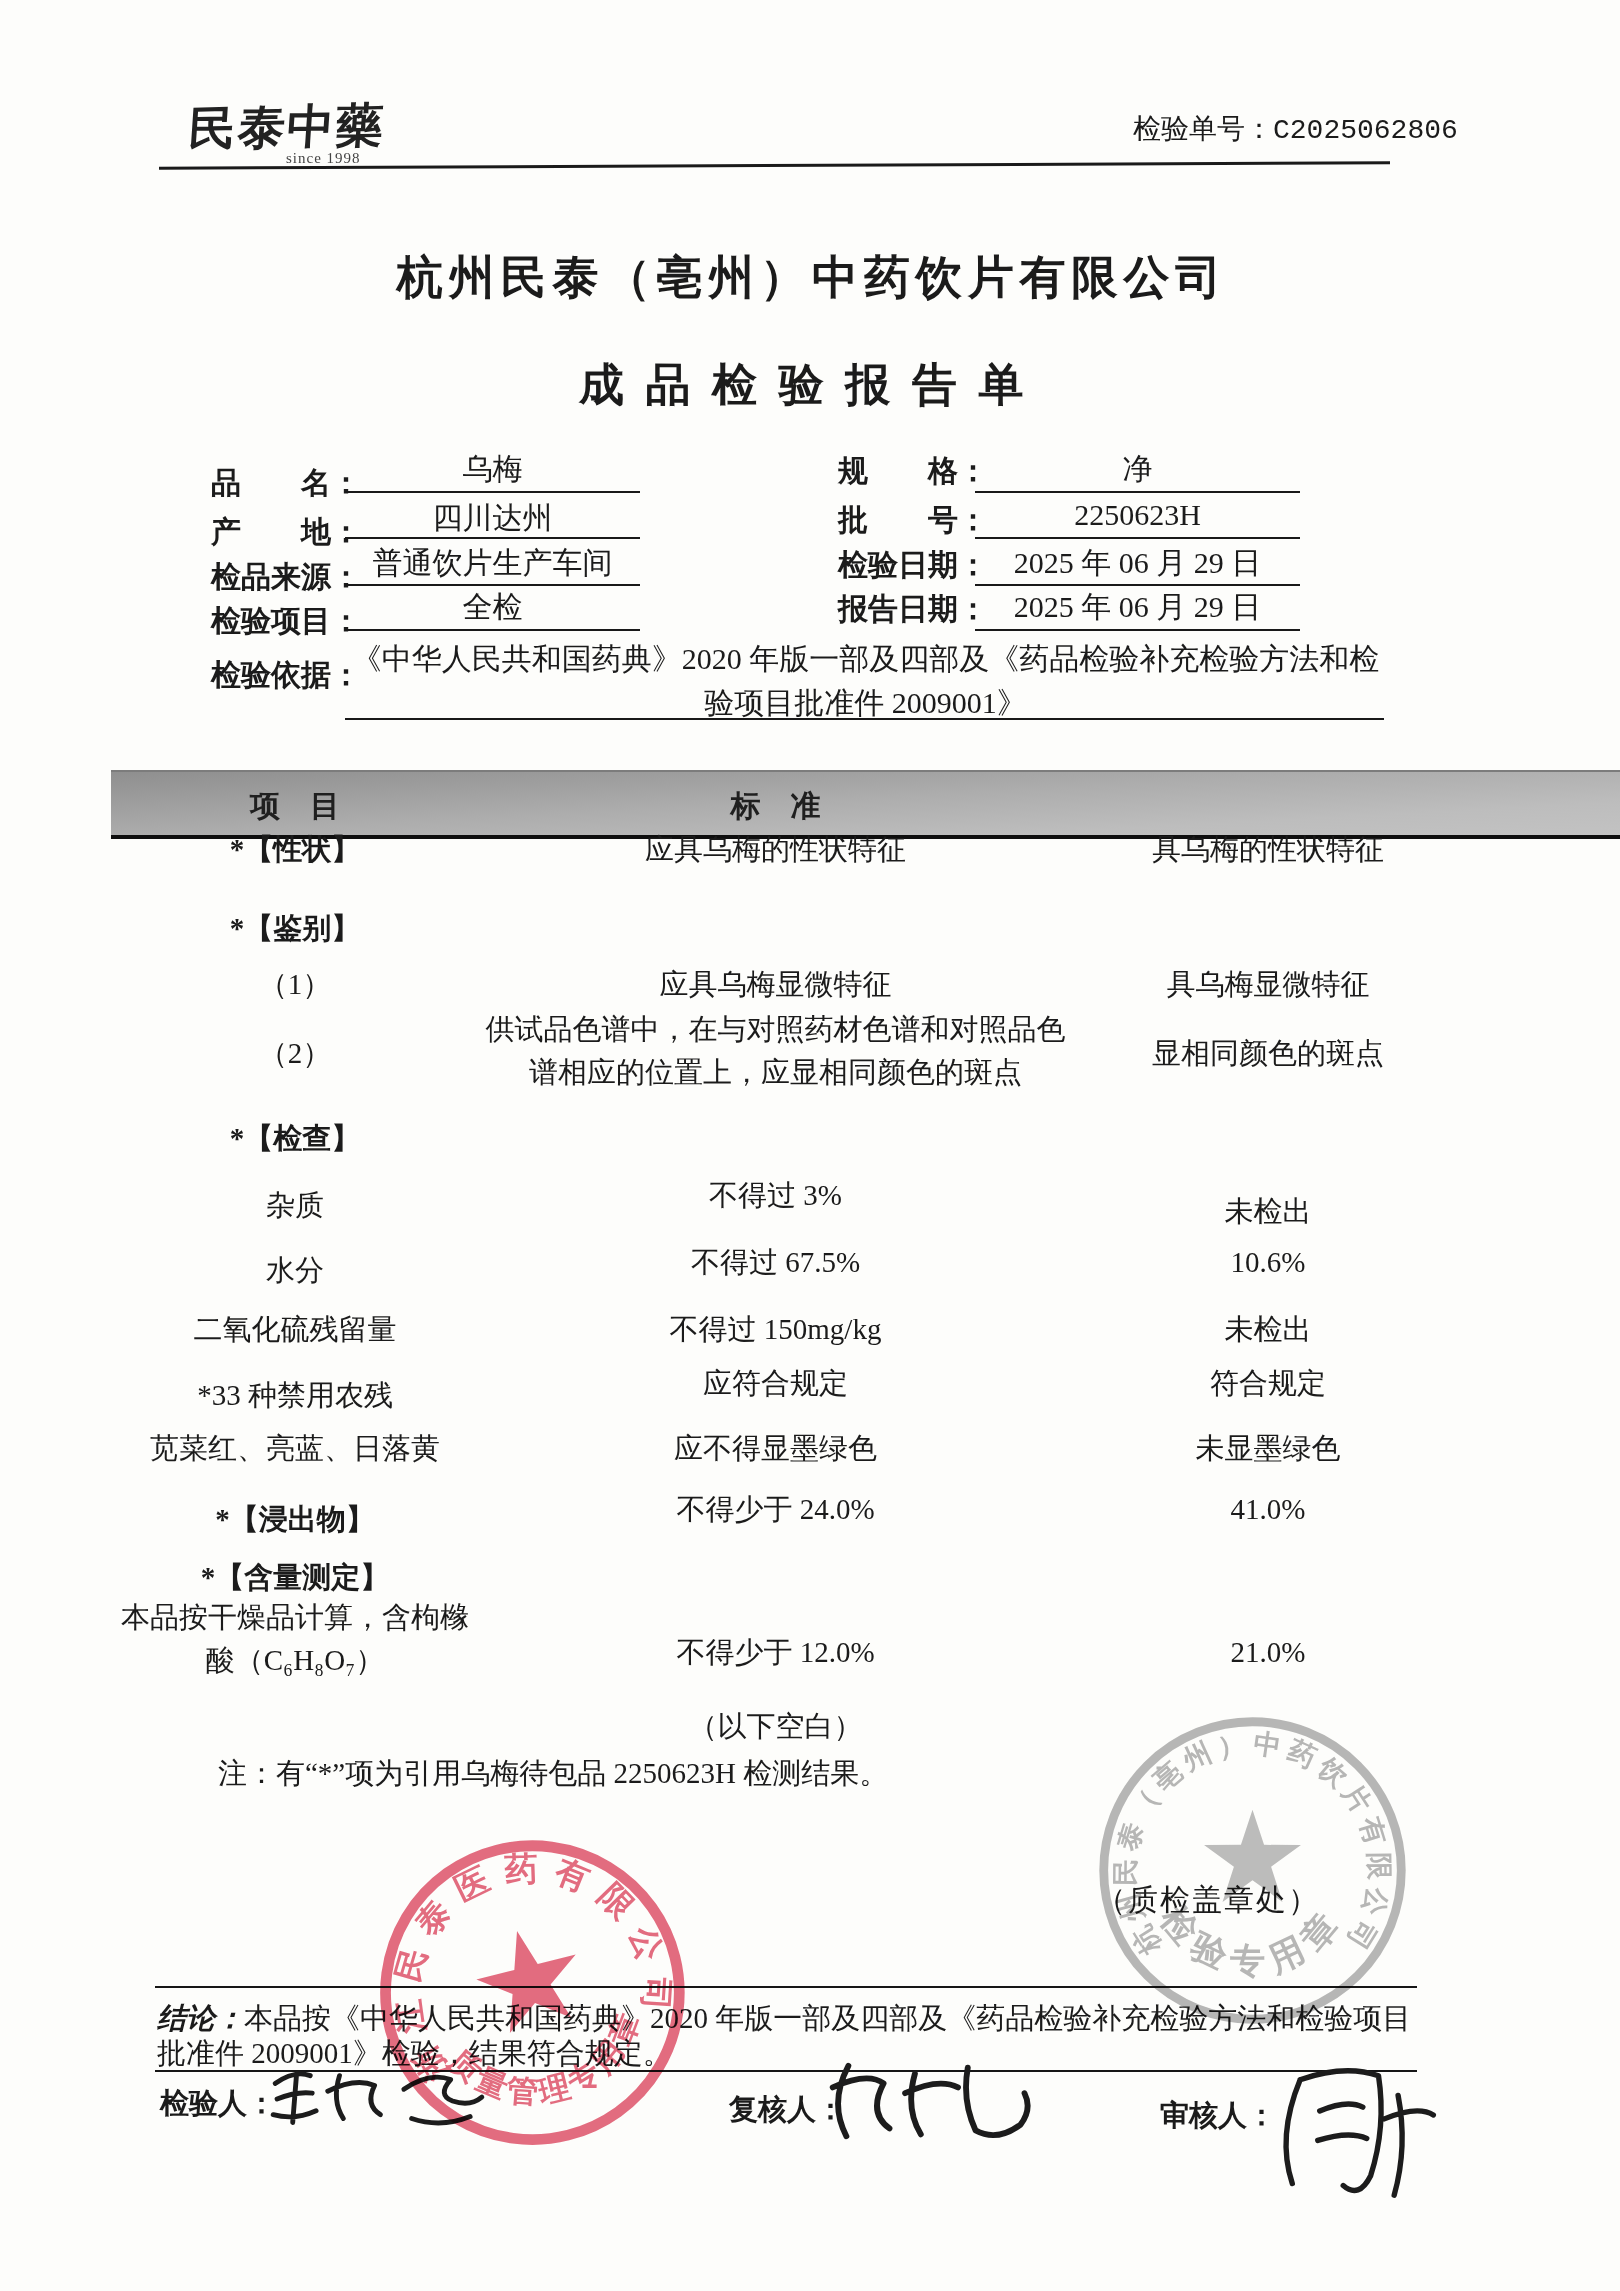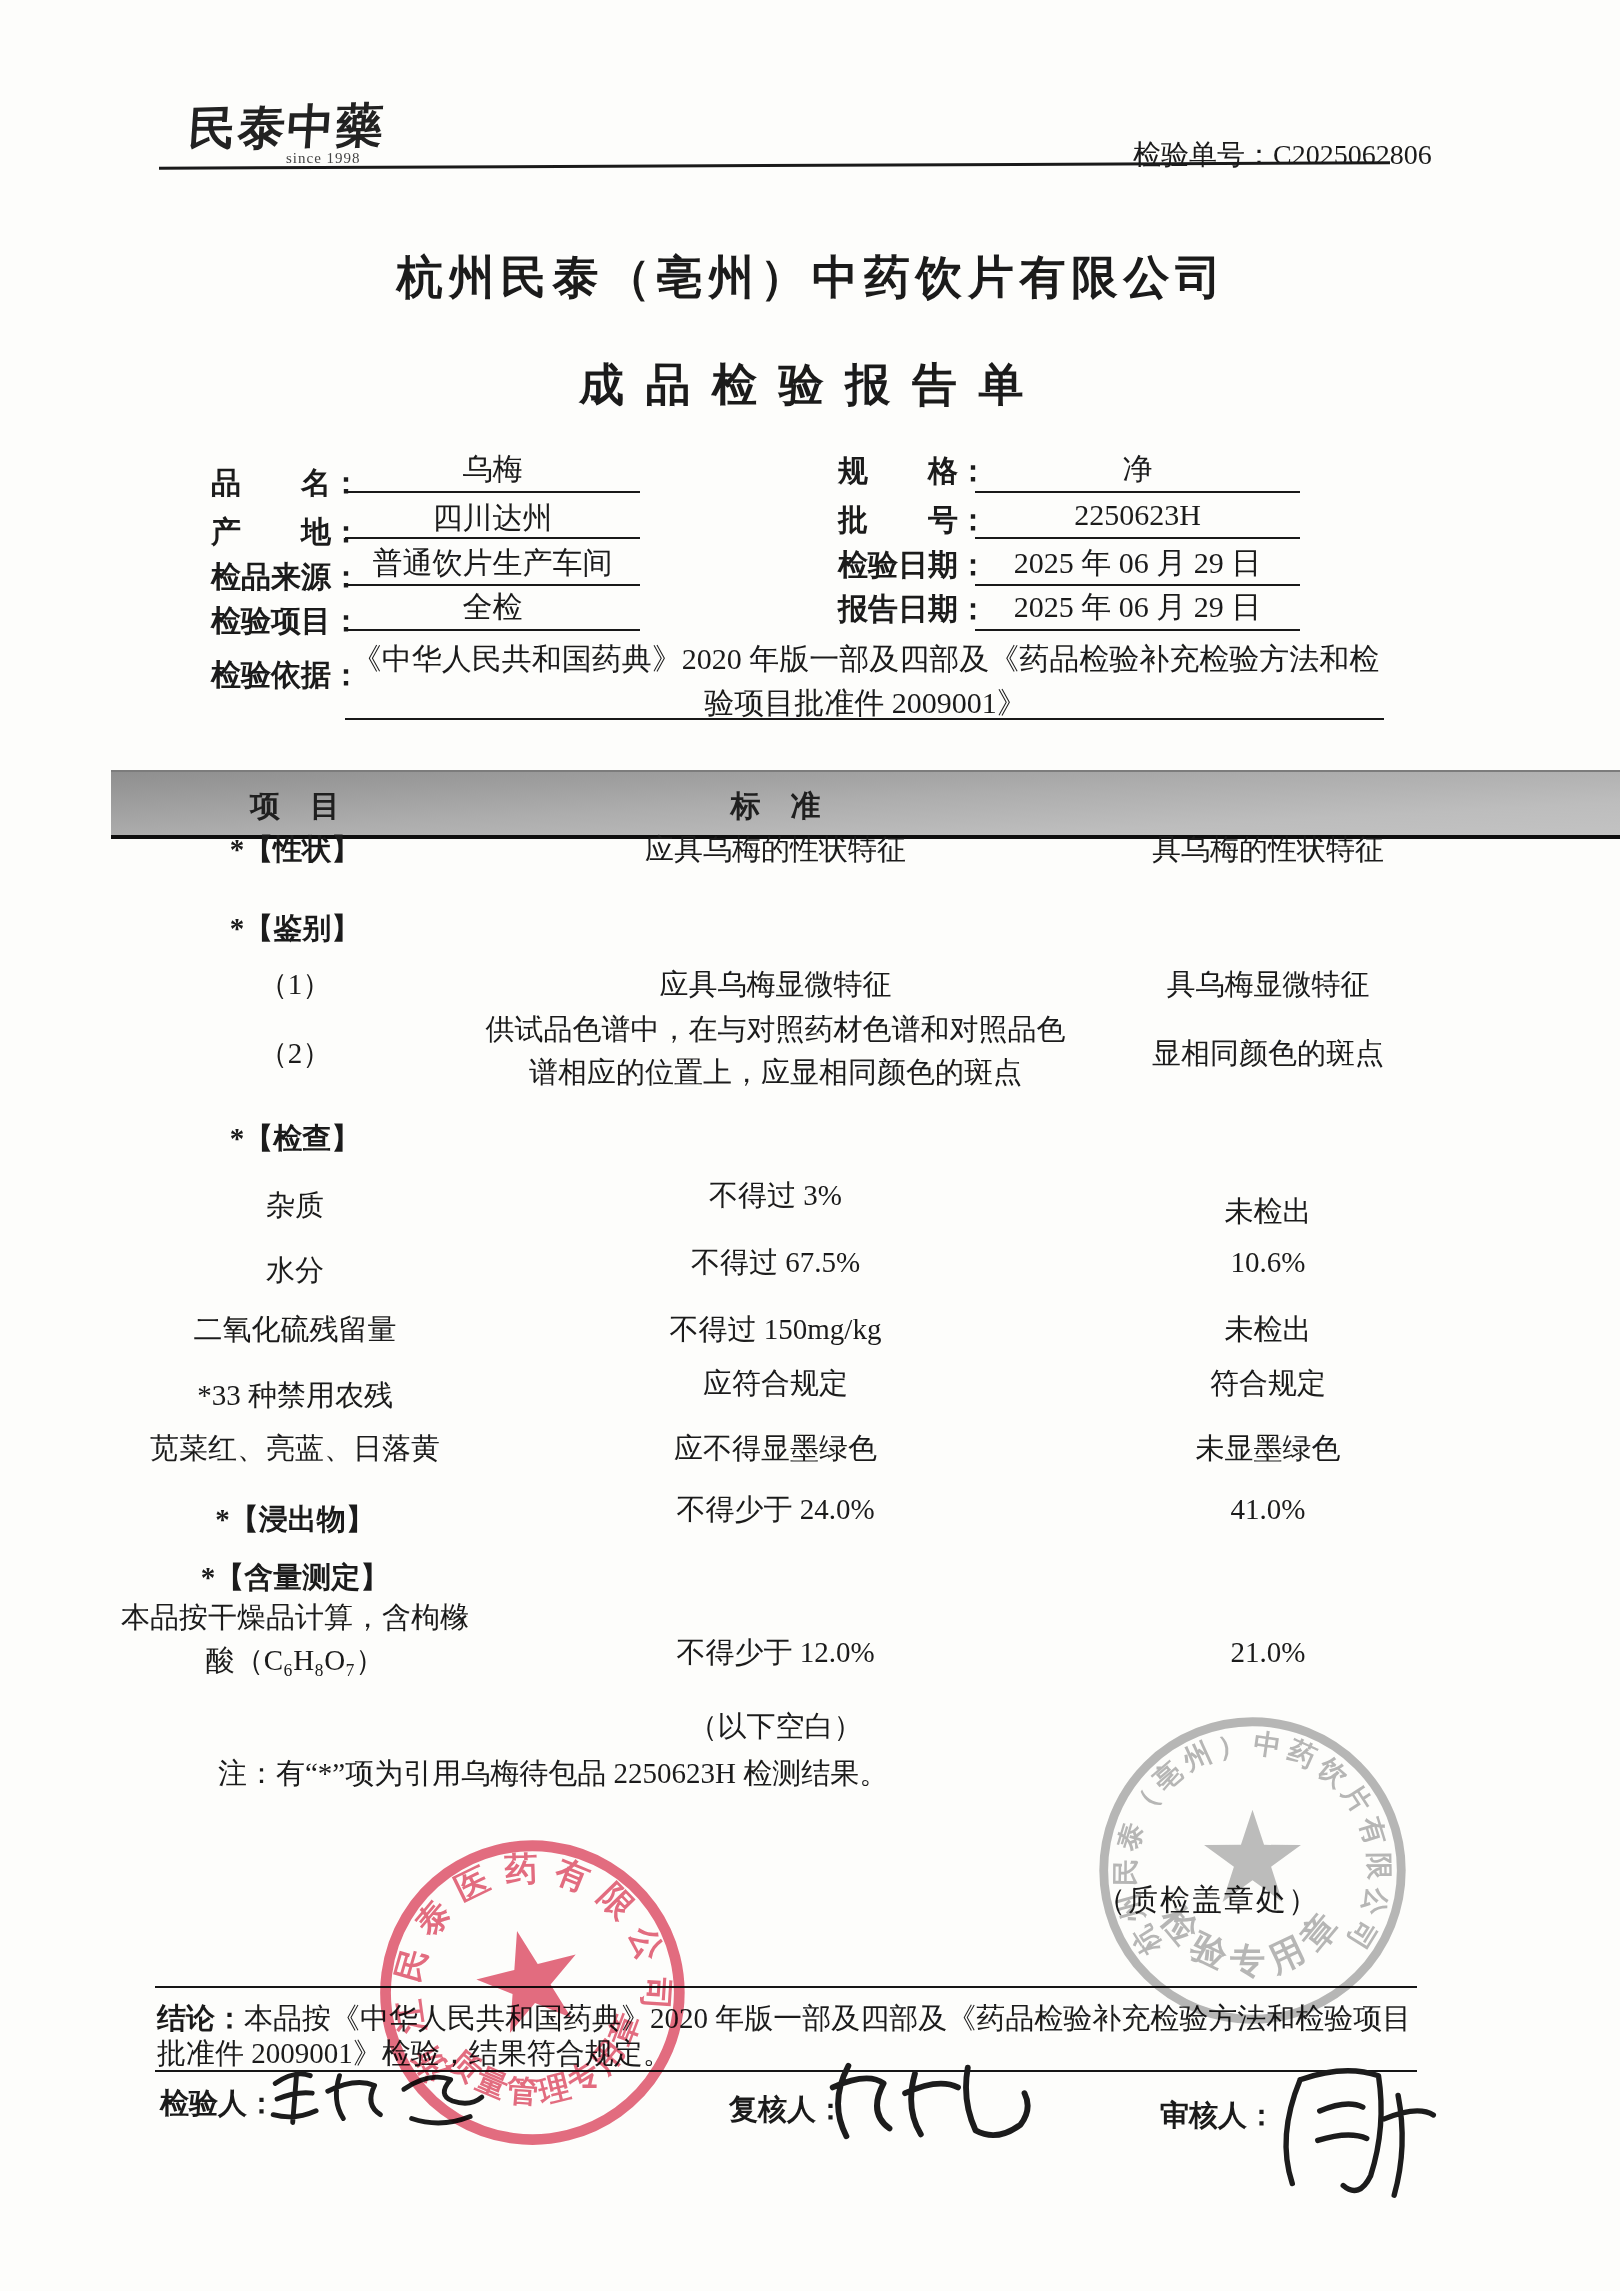--- a/index.html
+++ b/index.html
@@ -3,21 +3,21 @@
 <meta charset="utf-8">
 <style>
   html,body{margin:0;padding:0;background:#d9d9d9;}
   .page{position:relative;width:1620px;height:2292px;margin:0 auto;background:#fdfdfb;
         font-family:"Liberation Serif","DejaVu Serif",serif;color:#1b1b1b;overflow:hidden;}
 
   
   .logo{position:absolute;left:189px;top:96px;font-size:47px;font-weight:900;
         letter-spacing:2px;transform:skewX(-5deg) rotate(-1.2deg);color:#222;}
   .logo-sub{position:absolute;left:286px;top:150px;font-size:15px;letter-spacing:1px;color:#444;}
-  .report-no{position:absolute;left:1133px;top:136px;font-size:28px;white-space:nowrap;}
+  .report-no{position:absolute;left:1133px;top:110px;font-size:28px;white-space:nowrap;font-family:Liberation Mono, monospace;}
   .header-rule{position:absolute;left:159px;top:164px;width:1231px;border-top:3.9px solid #1a1a1a;
         transform:rotate(-0.25deg);}
 
   
   .company-title{position:absolute;left:110px;top:247px;width:1404px;text-align:center;
         font-size:46px;font-weight:bold;letter-spacing:5.9px;}
   .report-title{position:absolute;left:110px;top:355px;width:1404px;text-align:center;
         font-size:45px;font-weight:bold;letter-spacing:21.6px;}
 
   
@@ -53,21 +53,21 @@
   
   .stamp{position:absolute;mix-blend-mode:multiply;}
   .stamp-right{left:1091px;top:1709px;opacity:.72;}
   .stamp-left{left:369px;top:1829px;transform:rotate(-14deg);opacity:.85;}
   .qc-label{position:absolute;left:1096px;top:1880px;font-size:30px;letter-spacing:2px;}
 
   
   .rule-a{position:absolute;left:155px;top:1986px;width:1262px;border-top:2.9px solid #161616;}
   .rule-b{position:absolute;left:155px;top:2070px;width:1262px;border-top:2.9px solid #161616;}
   .conclusion{position:absolute;left:157px;top:2001px;width:1266px;font-size:29px;line-height:35px;}
-  .conclusion b{font-weight:bold;}
+  .conclusion b{font-weight:bold;font-style:italic;}
   .sig-label{position:absolute;font-size:29px;font-weight:bold;white-space:nowrap;}
   .sig{position:absolute;}
   .sig path{fill:none;stroke:#1c1c1c;stroke-linecap:round;stroke-linejoin:round;}
 </style>
 </head>
 <body>
 
 <div class="page">
 
   <div class="logo">民泰中藥</div>

